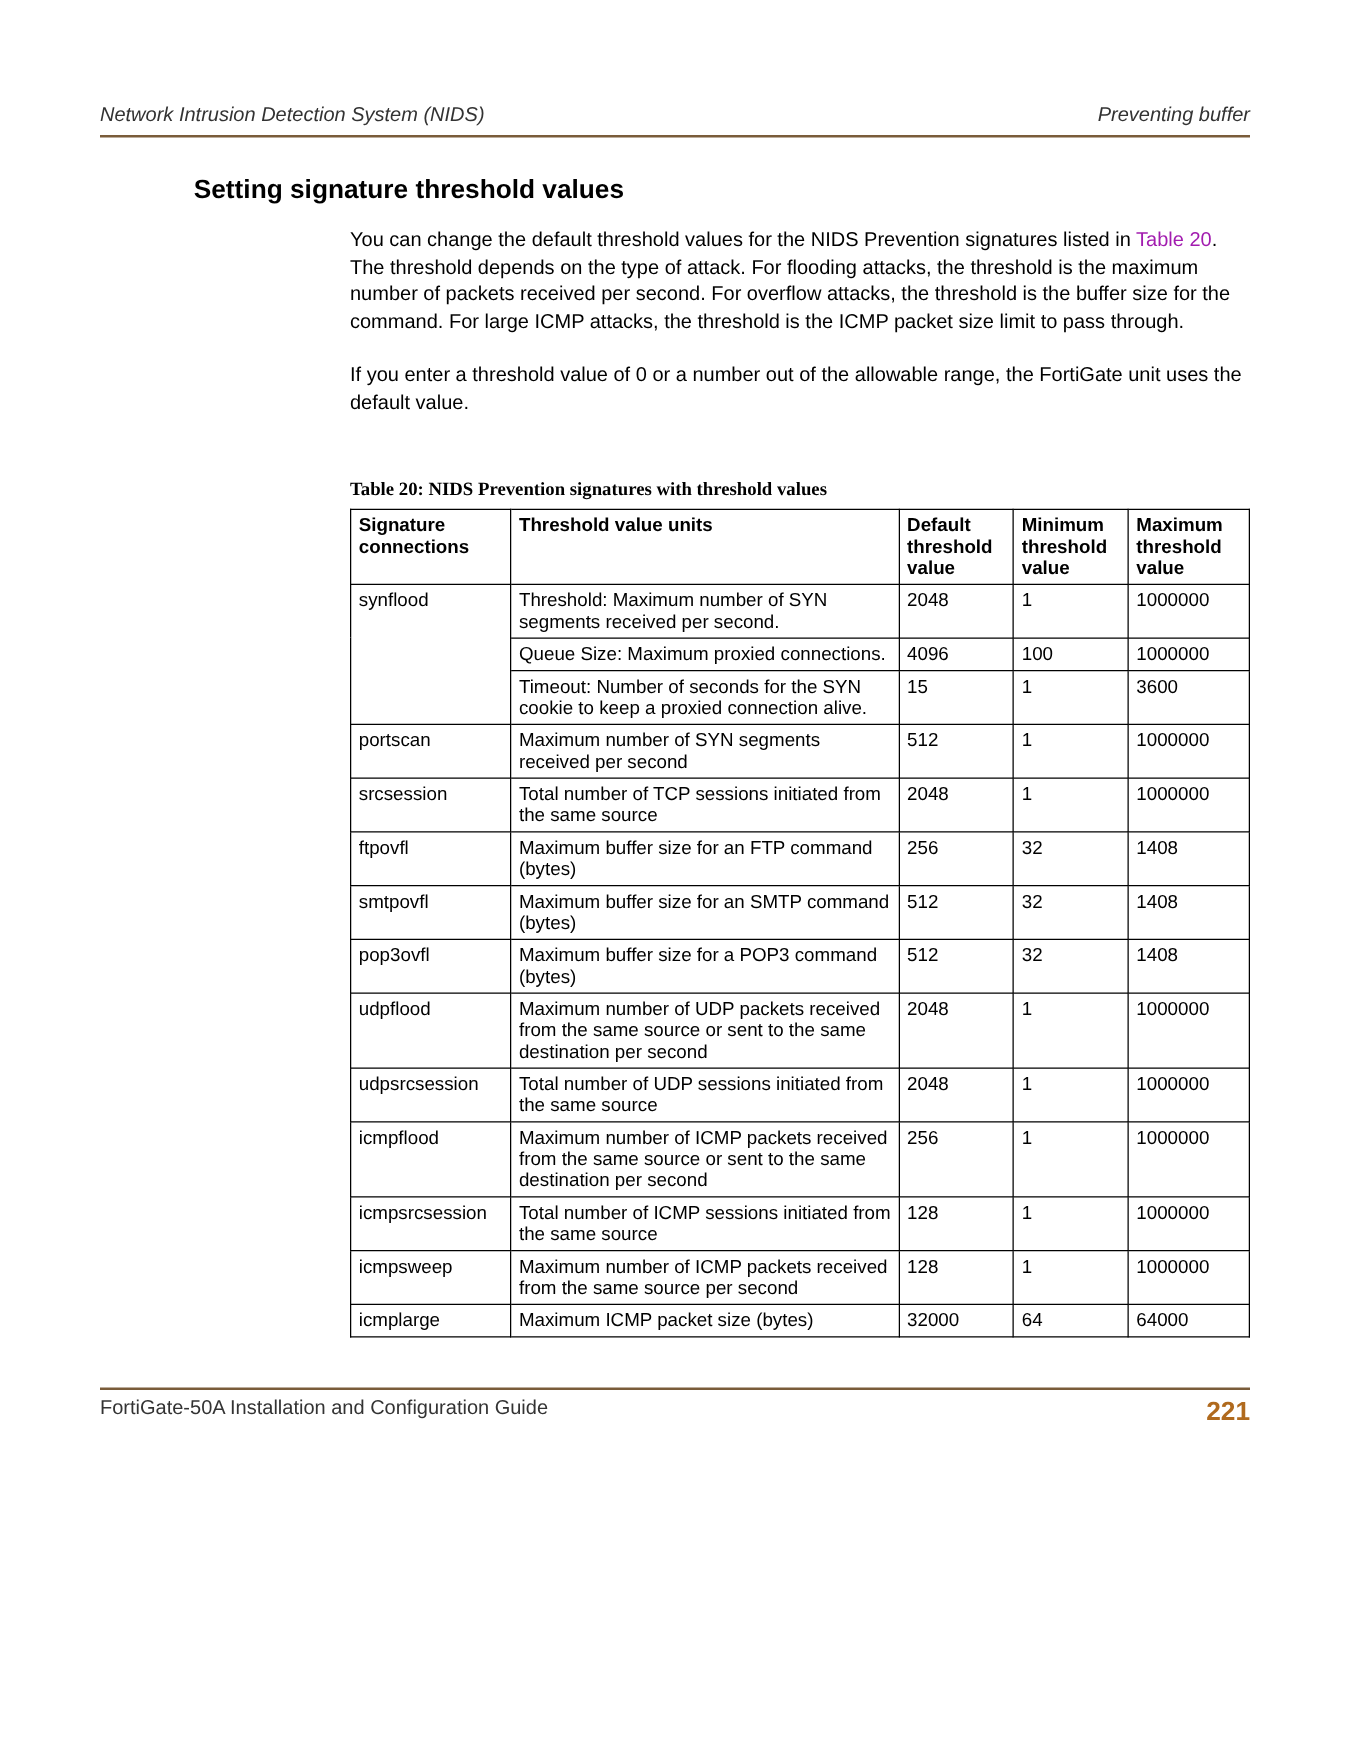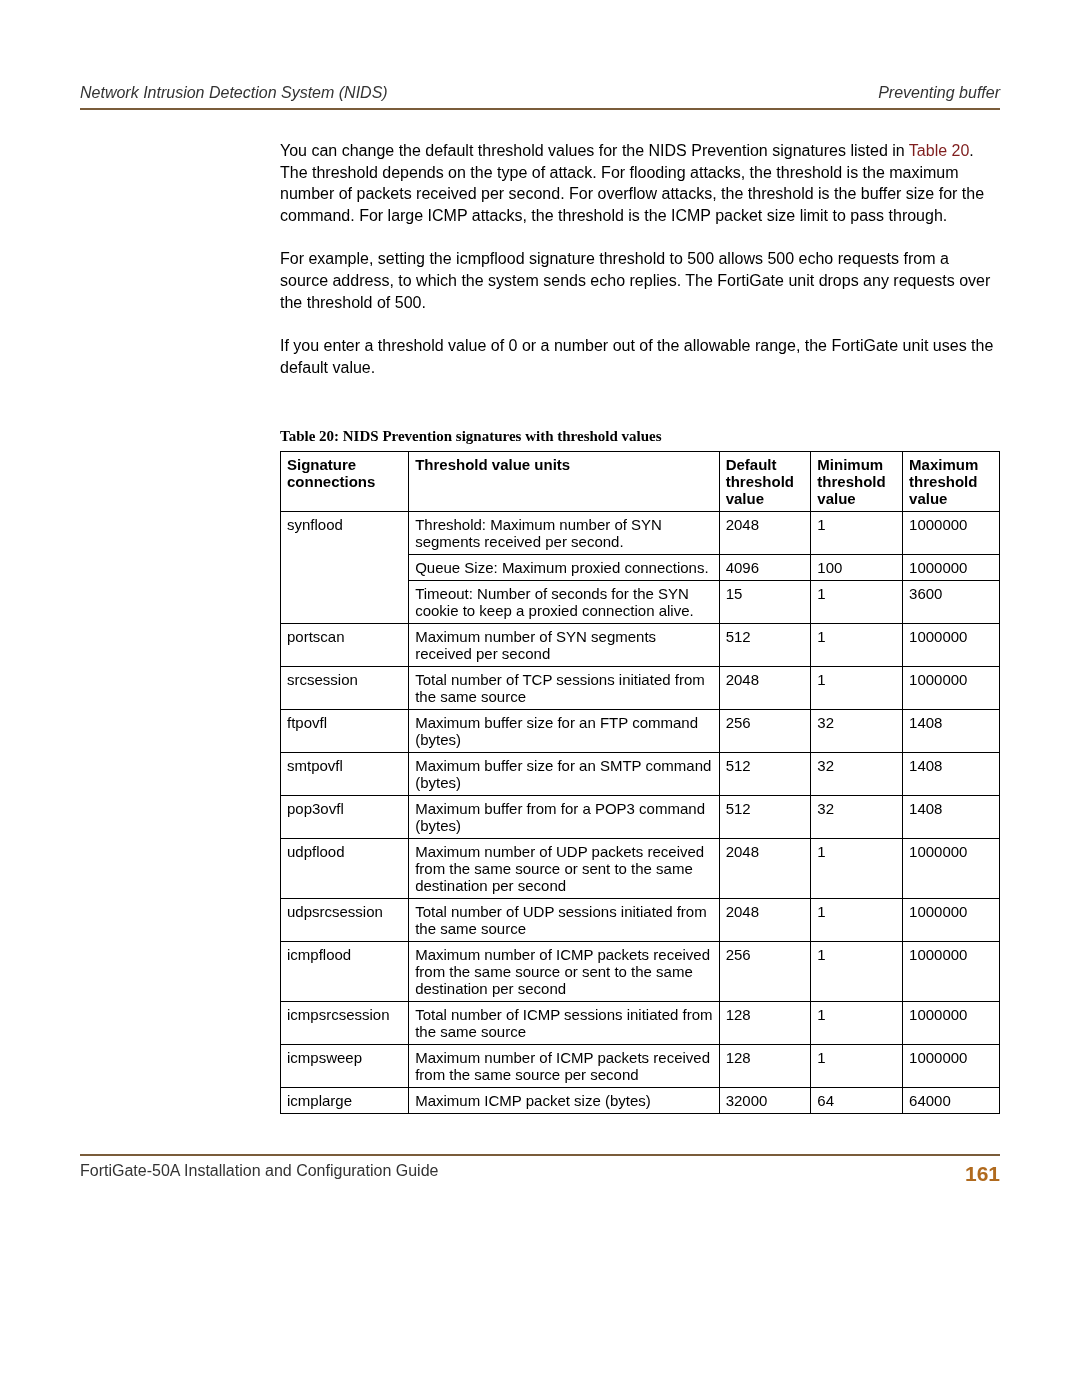--- a/index.html
+++ b/index.html
@@ -39,21 +39,21 @@
   .body-block {
     margin-left: 200px;
     margin-right: 0;
   }
   .para {
     font-size: 16px;
     line-height: 1.35;
     margin: 0 0 22px 0;
   }
   .link {
-    color: #7f1d1d;
+    color: #a21caf;
     text-decoration: none;
   }
   .table-caption {
     font-size: 15px;
     font-weight: bold;
     margin: 50px 0 6px 0;
     font-family: Liberation Serif, serif;
   }
   table.thresholds {
     border-collapse: collapse;
@@ -98,28 +98,28 @@
 <body>
 
 <div class="page">
 
   <div class="header-row">
     <span>Network Intrusion Detection System (NIDS)</span>
     <span>Preventing buffer</span>
   </div>
   <hr class="header-rule">
 
+  <h2 class="section-title">Setting signature threshold values</h2>
 
   <div class="body-block">
 
     <p class="para">
       <span>You can change the default threshold values for the NIDS Prevention signatures listed in </span><a href="#" class="link">Table 20</a><span>. The threshold depends on the type of attack. For flooding attacks, the threshold is the maximum number of packets received per second. For overflow attacks, the threshold is the buffer size for the command. For large ICMP attacks, the threshold is the ICMP packet size limit to pass through.</span>
     </p>
 
-    <p class="para">For example, setting the icmpflood signature threshold to 500 allows 500 echo requests from a source address, to which the system sends echo replies. The FortiGate unit drops any requests over the threshold of 500.</p>
 
     <p class="para">If you enter a threshold value of 0 or a number out of the allowable range, the FortiGate unit uses the default value.</p>
 
     <div class="table-caption">Table 20:  NIDS Prevention signatures with threshold values</div>
 
     <table class="thresholds">
       <thead>
         <tr>
           <th class="col-sig">Signature connections</th>
           <th class="col-units">Threshold value units</th>
@@ -171,21 +171,21 @@
           </tr>
           <tr>
             <td>smtpovfl</td>
             <td>Maximum buffer size for an SMTP command (bytes)</td>
             <td>512</td>
             <td>32</td>
             <td>1408</td>
           </tr>
           <tr>
             <td>pop3ovfl</td>
-            <td>Maximum buffer from for a POP3 command (bytes)</td>
+            <td>Maximum buffer size for a POP3 command (bytes)</td>
             <td>512</td>
             <td>32</td>
             <td>1408</td>
           </tr>
           <tr>
             <td>udpflood</td>
             <td>Maximum number of UDP packets received from the same source or sent to the same destination per second</td>
             <td>2048</td>
             <td>1</td>
             <td>1000000</td>
@@ -226,16 +226,16 @@
             <td>64000</td>
           </tr>
         </tbody>
     </table>
 
   </div>
 
   <hr class="footer-rule">
   <div class="footer-row">
     <span class="footer-left">FortiGate-50A Installation and Configuration Guide</span>
-    <span class="footer-right">161</span>
+    <span class="footer-right">221</span>
   </div>
 
 </div>
 
 </body></html>

